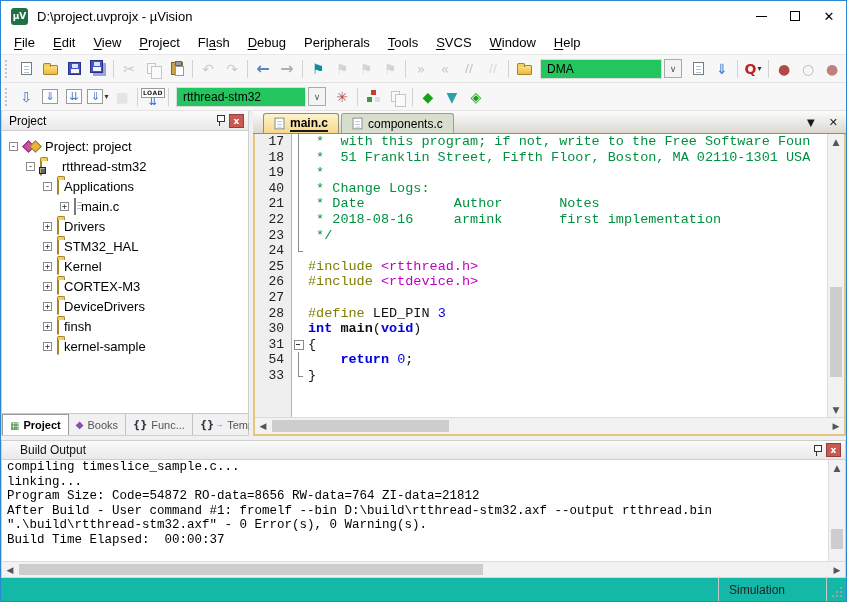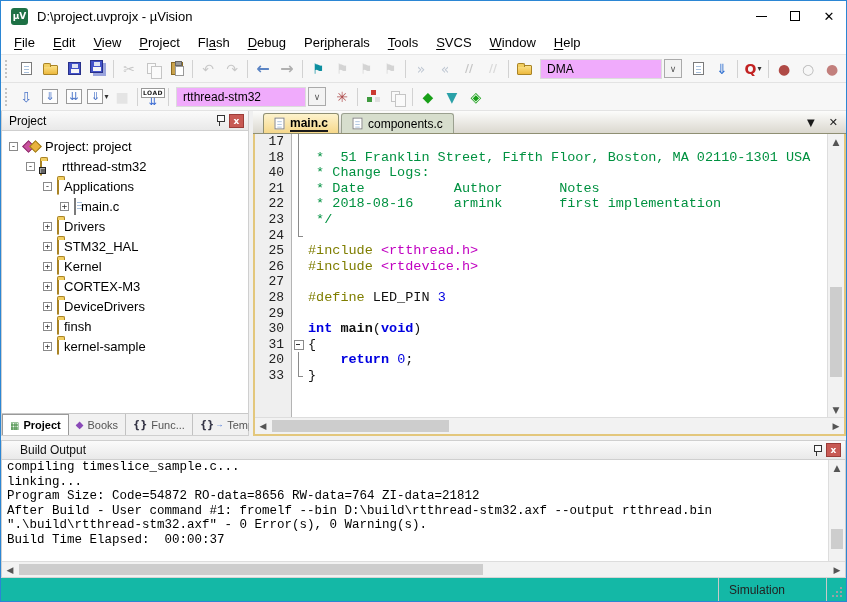--- a/index.html
+++ b/index.html
@@ -27,21 +27,21 @@
     border-bottom:1px solid #e3e3e3;flex:0 0 auto;padding-left:2px}
   .grip{width:5px;height:18px;border-left:2px dotted #c3c3c3;margin:0 4px 0 2px}
   .tbtn{width:24px;height:22px;display:inline-flex;align-items:center;justify-content:center;flex:0 0 auto}
   .tbtn.dim{opacity:.45}
   .tsep{width:1px;height:18px;background:#d2d2d2;margin:0 3px;flex:0 0 auto}
   .ticon{display:inline-flex;align-items:center;justify-content:center;font-family:"DejaVu Sans",sans-serif;
     font-size:14px;line-height:1}
   .ticon.boxed{border:1px solid #9a9a9a;background:#fdfdfd;width:16px;height:15px;font-size:11px}
   .caret{font-size:8px;color:#333;margin-left:1px;font-family:"DejaVu Sans",sans-serif}
   .combo{display:inline-flex;align-items:center;height:20px;margin:0 4px;flex:0 0 auto}
-  .combo .val{height:20px;background:#f0abfc;border:1px solid #dcdcdc;font-size:12px;color:#000;
+  .combo .val{height:20px;background:#22c55e;border:1px solid #dcdcdc;font-size:12px;color:#000;
     display:flex;align-items:center;padding:0 6px}
   .combo .cbtn{width:18px;height:19px;margin-left:2px;background:#f3f3f3;border:1px solid #aaa;
     display:flex;align-items:center;justify-content:center;font-size:9px;color:#555;font-family:"DejaVu Sans",sans-serif}
 
   
   .sh-doc{width:11px;height:13px;background:#fff;border:1px solid #7a7a7a;position:relative}
   .sh-doc::after{content:"";position:absolute;left:2px;top:3px;width:5px;height:1px;background:#a8c0dc;
     box-shadow:0 3px #a8c0dc,0 6px #a8c0dc}
   .sh-folder{width:15px;height:10px;background:linear-gradient(#fbe187,#edb93e);border:1px solid #a98325;
     border-radius:1px;position:relative;margin-top:3px}
@@ -439,25 +439,31 @@
           <span style="font-size:10px">▼</span>
           <span style="font-size:11px">✕</span>
         </span>
       </div>
       <div class="doc-frame">
         <div class="code-region">
           <div class="codecols" id="code">
               <div class="cline">
                 <span class="lnum">17</span>
                 <span class="fold fm-line"></span>
+                <span class="ctext"><span class="sg-cmt"> *  with this program; if not, write to the Free Software Foun</span></span>
               </div>
               <div class="cline">
                 <span class="lnum">18</span>
                 <span class="fold fm-line"></span>
                 <span class="ctext"><span class="sg-cmt"> *  51 Franklin Street, Fifth Floor, Boston, MA 02110-1301 USA</span></span>
+              </div>
+              <div class="cline">
+                <span class="lnum">19</span>
+                <span class="fold fm-line"></span>
+                <span class="ctext"><span class="sg-cmt"> *</span></span>
               </div>
               <div class="cline">
                 <span class="lnum">40</span>
                 <span class="fold fm-line"></span>
                 <span class="ctext"><span class="sg-cmt"> * Change Logs:</span></span>
               </div>
               <div class="cline">
                 <span class="lnum">21</span>
                 <span class="fold fm-line"></span>
                 <span class="ctext"><span class="sg-cmt"> * Date           Author       Notes</span></span>
@@ -491,36 +497,31 @@
                 <span class="lnum">27</span>
                 <span class="fold"></span>
                 <span class="ctext"></span>
               </div>
               <div class="cline">
                 <span class="lnum">28</span>
                 <span class="fold"></span>
                 <span class="ctext"><span class="sg-dir">#define </span><span class="sg-pl">LED_PIN </span><span class="sg-num">3</span></span>
               </div>
               <div class="cline">
-                <span class="lnum">29</span>
-                <span class="fold"></span>
-                <span class="ctext"></span>
-              </div>
-              <div class="cline">
                 <span class="lnum">30</span>
                 <span class="fold"></span>
                 <span class="ctext"><span class="sg-kw">int</span><span class="sg-pl"> </span><span class="sg-fn">main</span><span class="sg-pl">(</span><span class="sg-kw">void</span><span class="sg-pl">)</span></span>
               </div>
               <div class="cline">
                 <span class="lnum">31</span>
                 <span class="fold fm-open"></span>
                 <span class="ctext"><span class="sg-pl">{</span></span>
               </div>
               <div class="cline">
-                <span class="lnum">20</span>
+                <span class="lnum">54</span>
                 <span class="fold fm-line"></span>
                 <span class="ctext"><span class="sg-pl">    </span><span class="sg-kw">return</span><span class="sg-pl"> </span><span class="sg-num">0</span><span class="sg-pl">;</span></span>
               </div>
               <div class="cline">
                 <span class="lnum">33</span>
                 <span class="fold fm-end"></span>
                 <span class="ctext"><span class="sg-pl">}</span></span>
               </div>
               <div class="cline filler">
                 <span class="lnum"></span>

